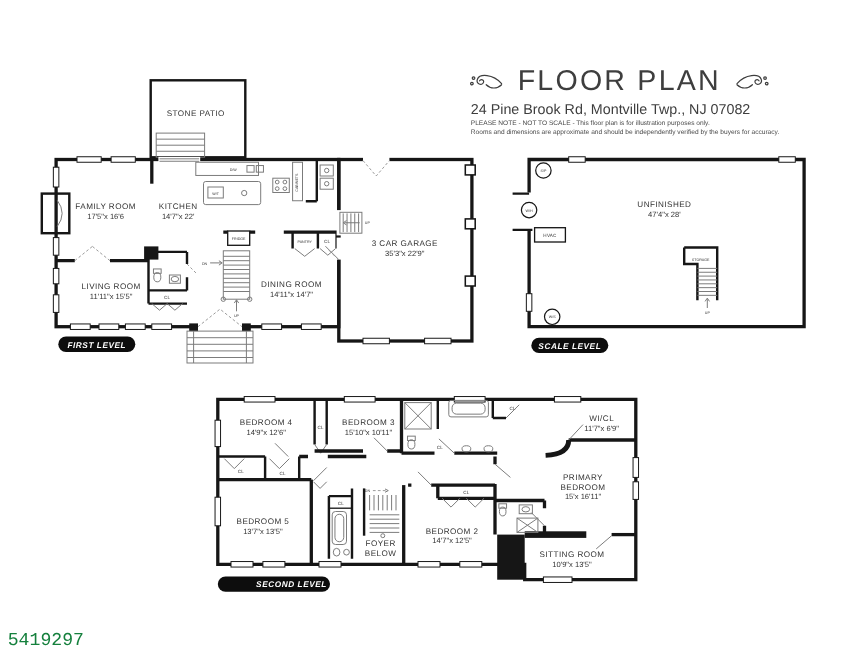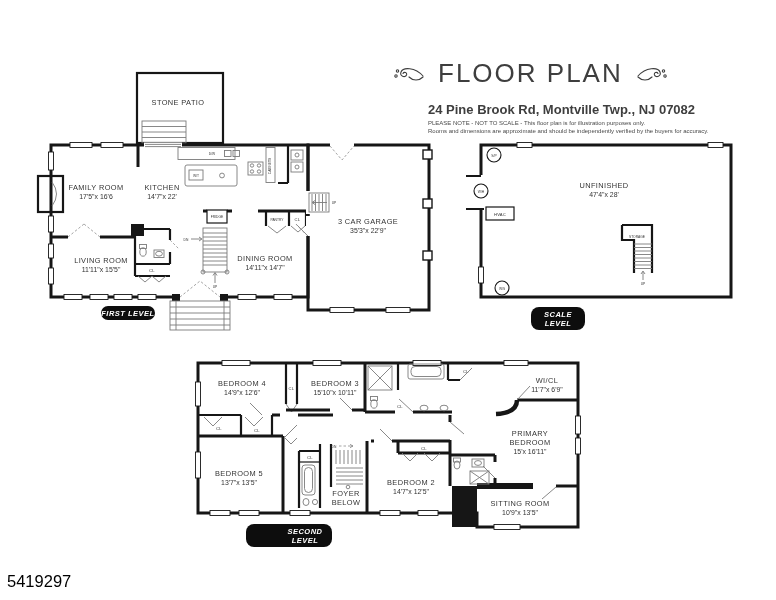--- a/index.html
+++ b/index.html
@@ -16,27 +16,27 @@
   .blk{fill:#161616;stroke:none;}
   .circ{fill:#fff;stroke:#161616;stroke-width:1.1;}
   text{font-family:"Liberation Sans",sans-serif;fill:#333;}
   .rn{font-size:7.4px;letter-spacing:0.4px;text-anchor:middle;}
   .rd{font-size:6.9px;text-anchor:middle;}
   .tl{font-size:4.2px;text-anchor:middle;letter-spacing:0.2px;}
   .ts{font-size:3.3px;text-anchor:middle;}
   
   .badge{position:absolute;background:#0d0d0d;color:#fff;border-radius:8px;
          font-size:7.5px;font-style:italic;font-weight:bold;letter-spacing:0.5px;
-         width:54px;text-align:center;padding:2.5px 0;margin-left:48px;}
+         width:70px;text-align:center;padding:2.5px 0;}
   .header{position:absolute;left:393px;top:58px;width:340px;color:#3e3e3e;}
-  .title-row{display:flex;align-items:center;gap:13px;}
+  .title-row{display:flex;align-items:center;gap:13px;justify-content:center;}
   .title{font-size:26px;letter-spacing:2px;font-weight:400;white-space:nowrap;}
-  .address{font-size:13px;margin-left:35px;margin-top:13px;white-space:nowrap;font-weight:bold;}
+  .address{font-size:13px;margin-left:35px;margin-top:3px;white-space:nowrap;}
   .notes{font-size:6px;line-height:7.8px;margin-left:35px;margin-top:3px;color:#4a4a4a;}
-  .photo-id{position:absolute;left:7px;top:572px;font-size:16.5px;color:#000000;}
+  .photo-id{position:absolute;left:7px;top:572px;font-size:16.5px;color:#15803d;font-family:Liberation Mono, monospace;}
 </style>
 </head>
 <body>
 
 <div class="header">
   <div class="title-row">
     <svg width="32" height="22" viewBox="0 0 32 22">
       <g stroke="#3e3e3e" stroke-width="1.1" fill="none" stroke-linecap="round">
         <path d="M30,13 C22,4 10,4 8,9 C6.5,13 12,15.5 13.5,12 C14.5,9.5 11,8.5 10,10.5"></path>
         <path d="M16,14 C20,18 26,18 30,14"></path>

